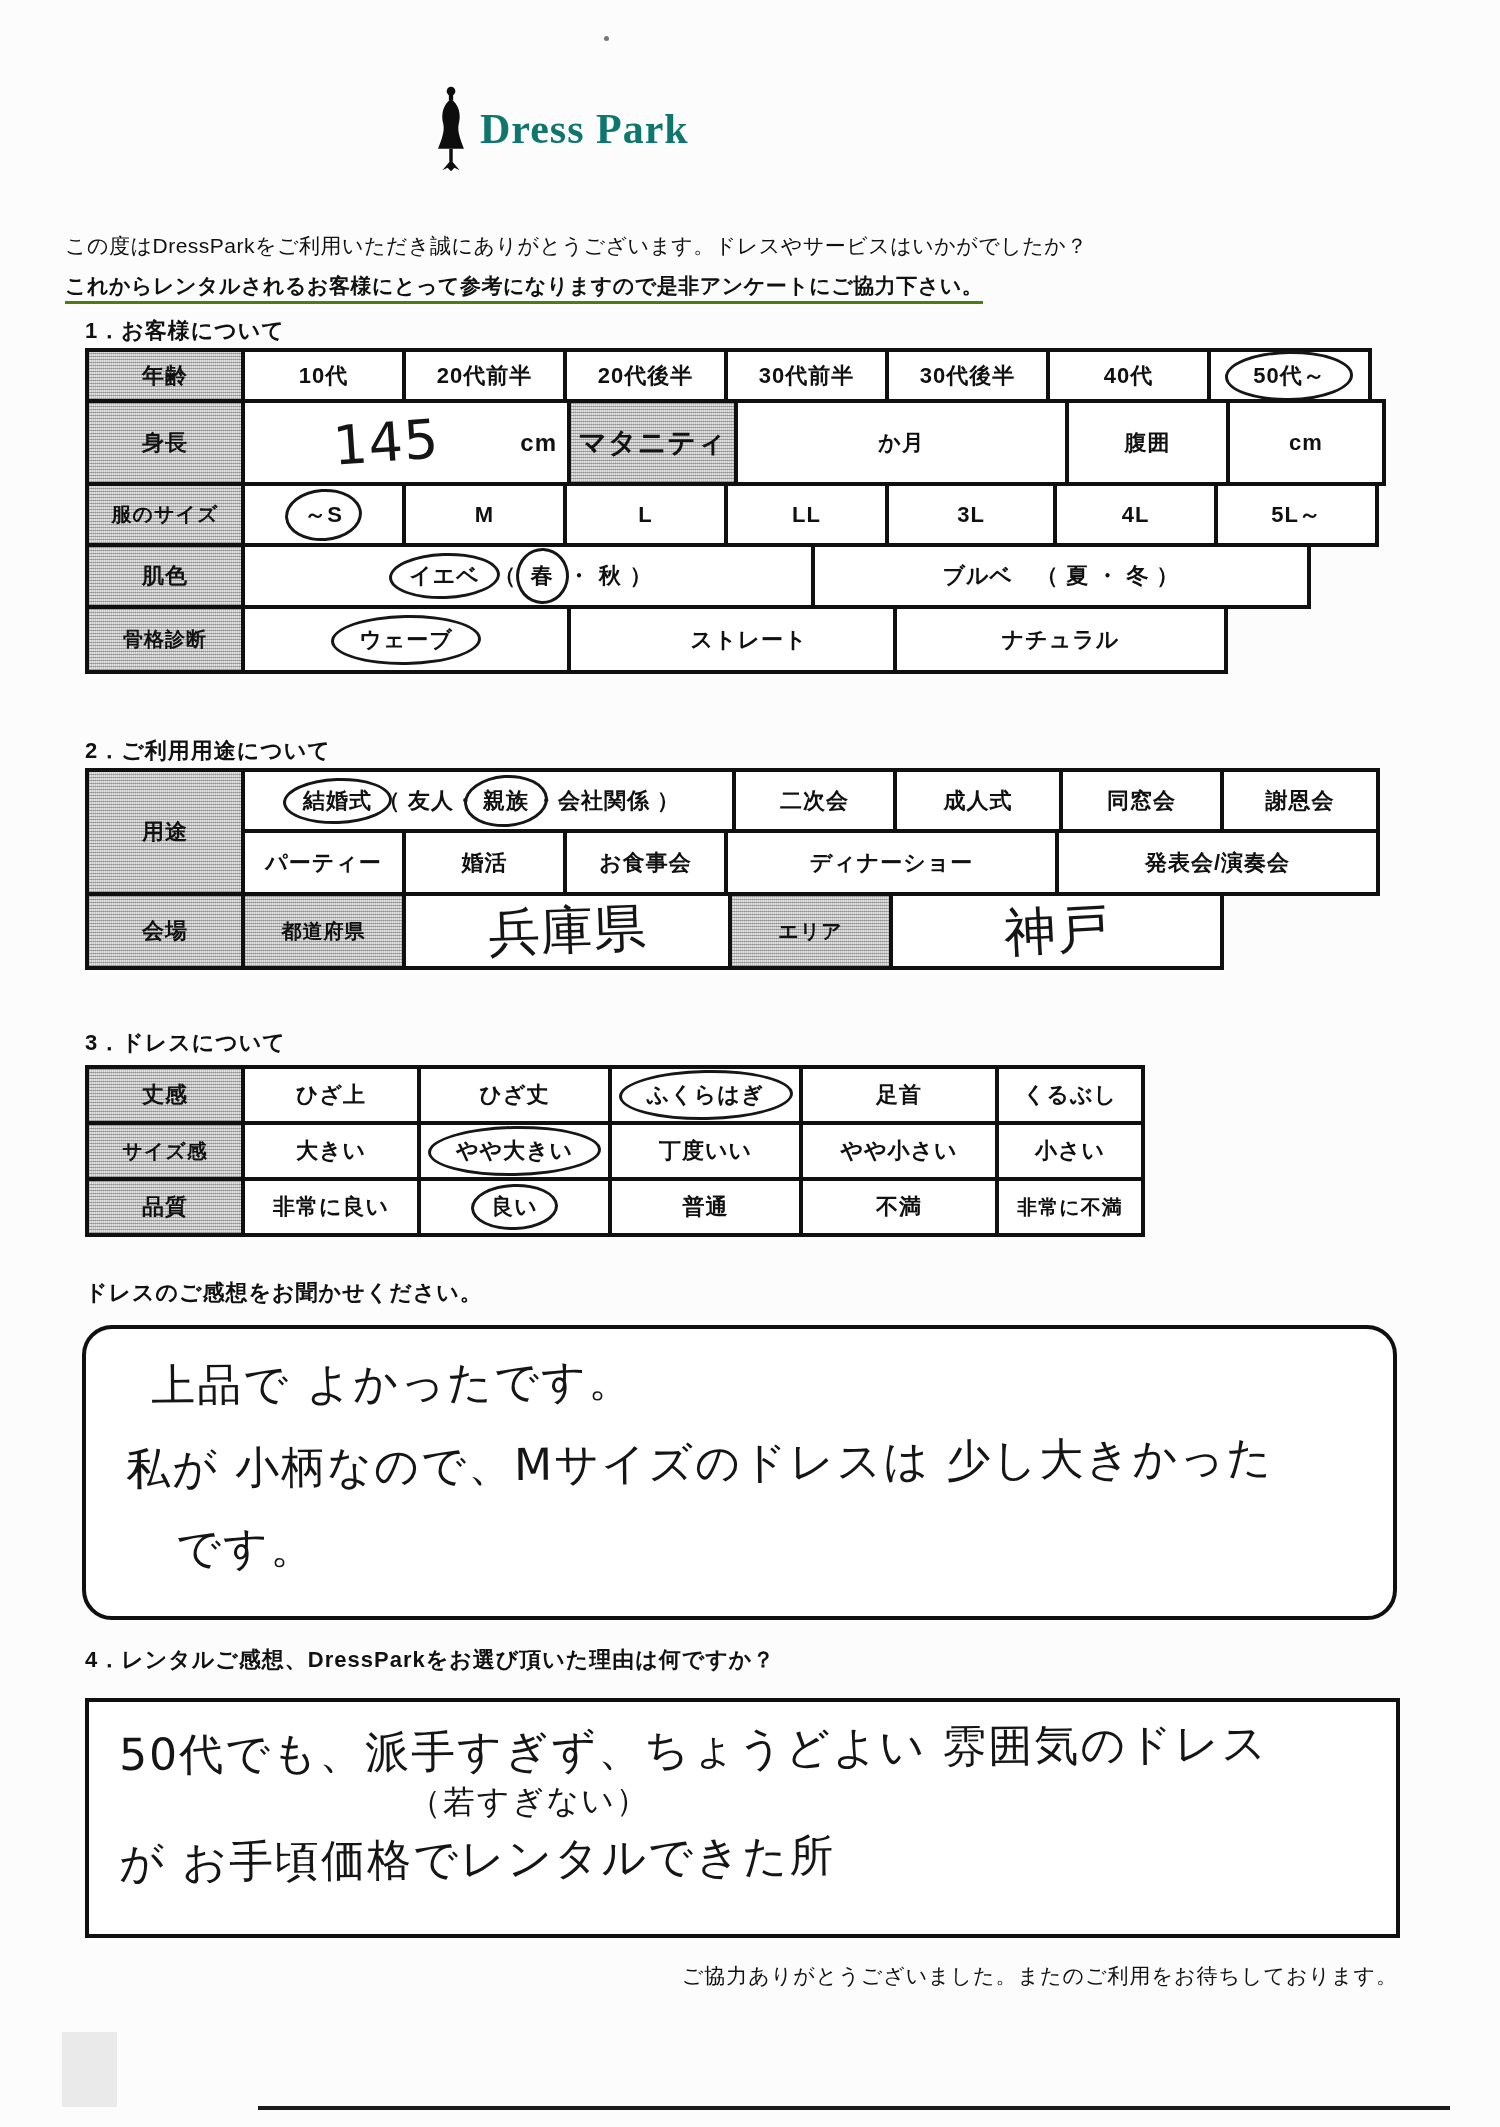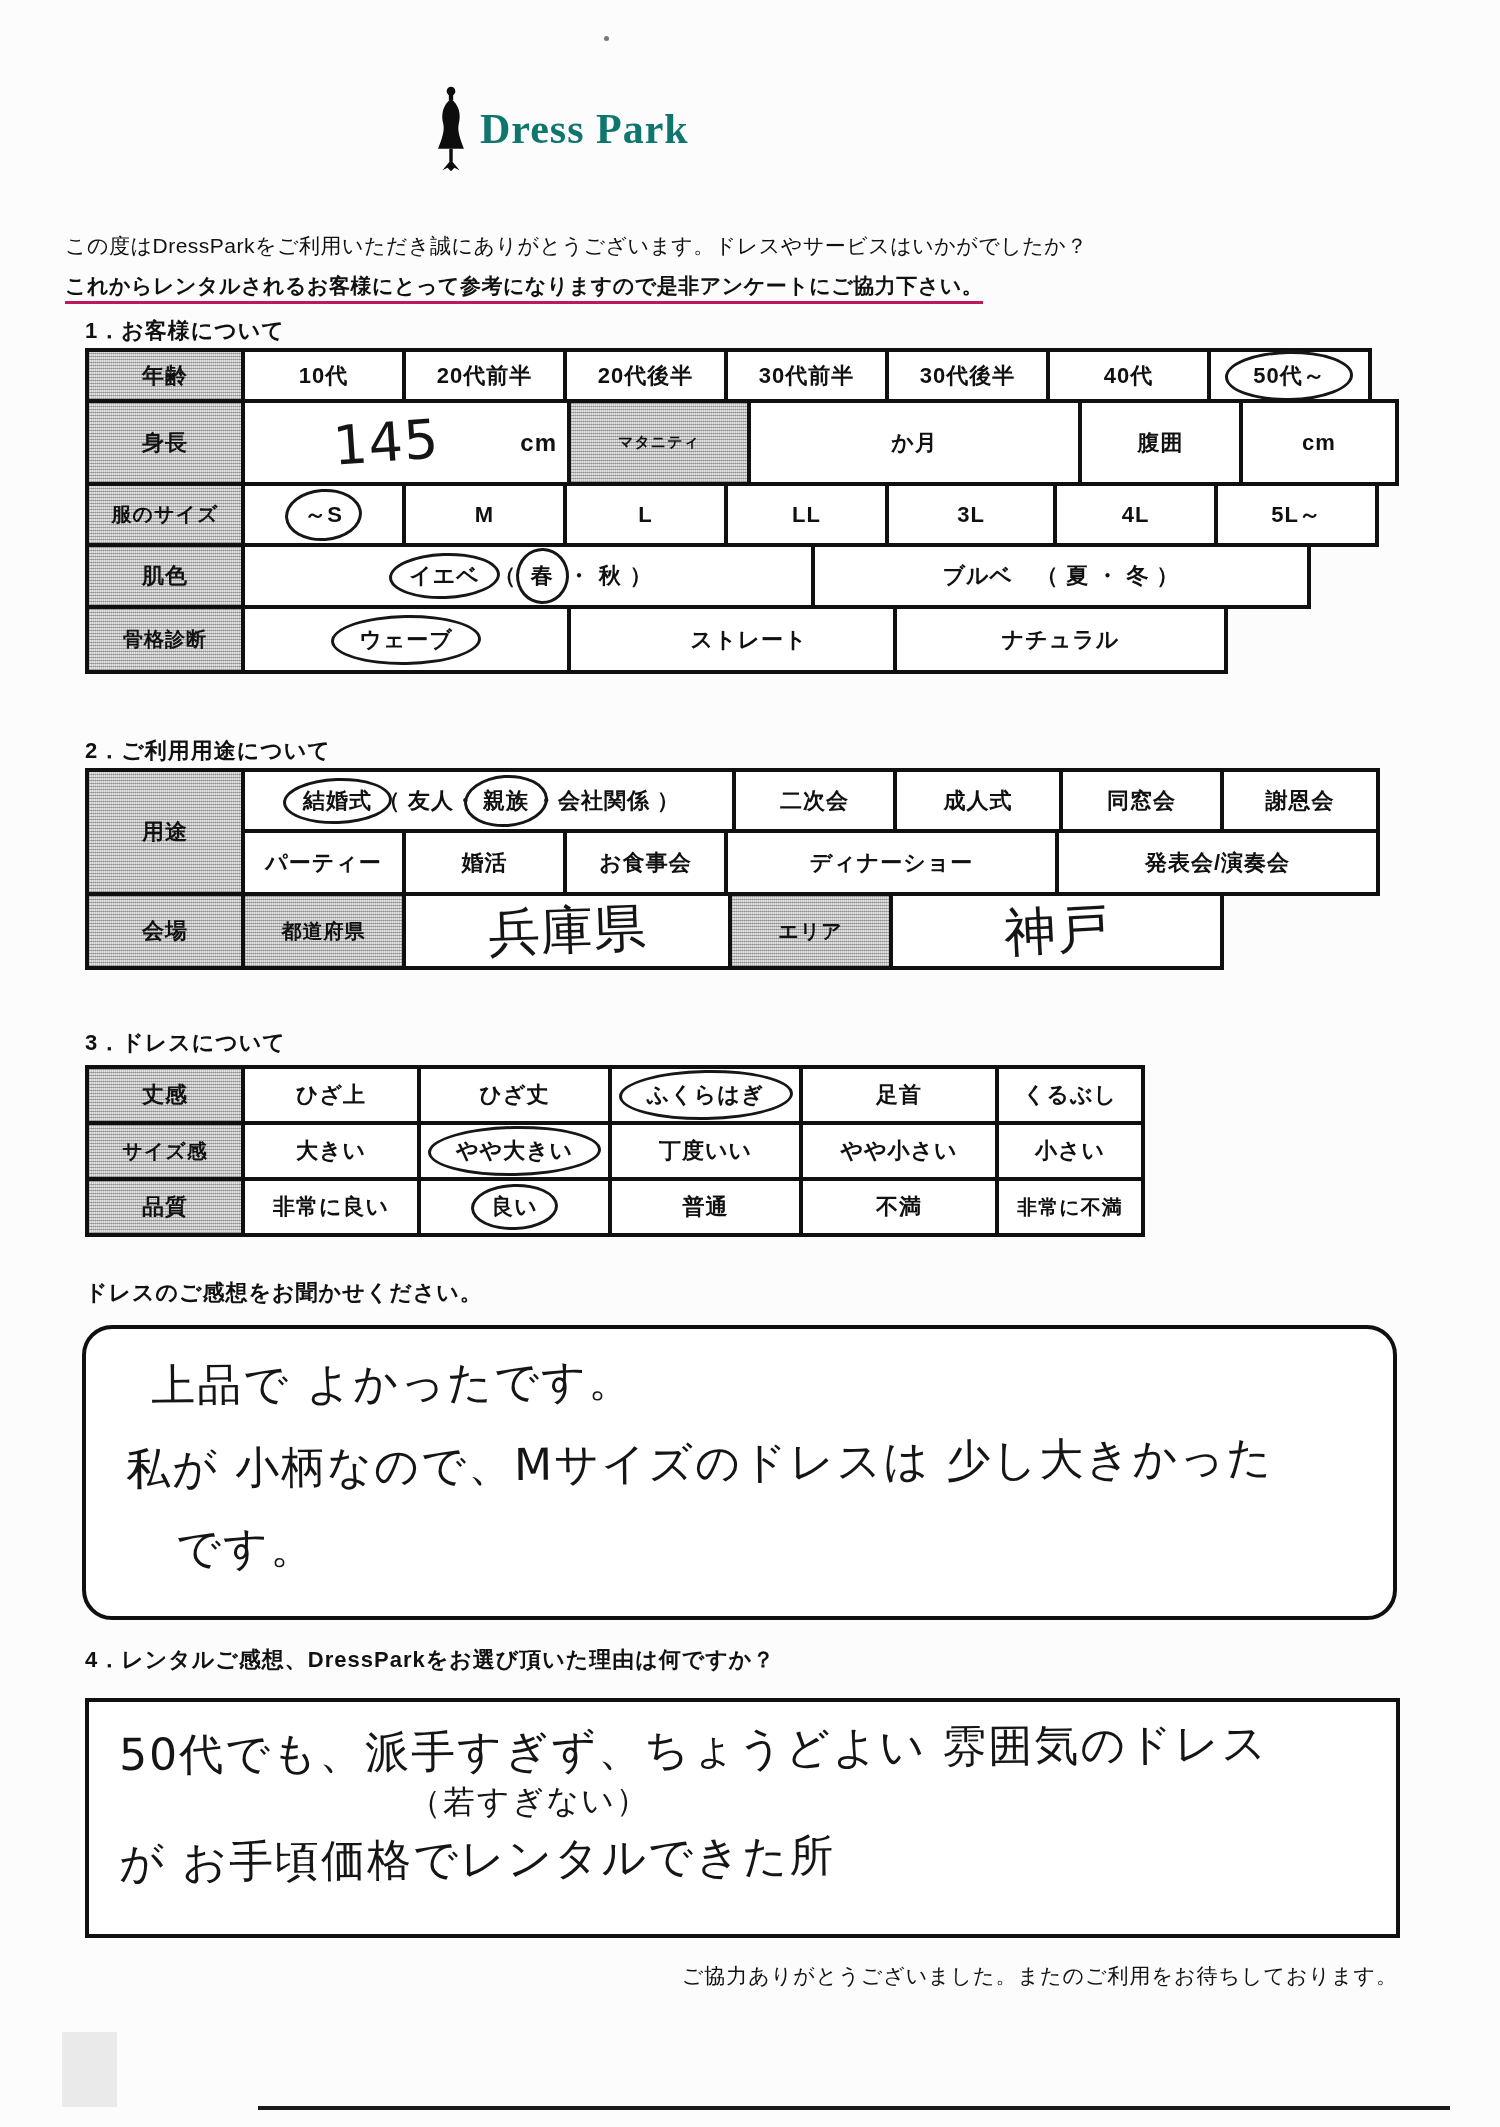--- a/index.html
+++ b/index.html
@@ -1,21 +1,21 @@
 <!DOCTYPE html>
 <html><head>
 <meta charset="utf-8">
 <style>
   html,body{margin:0;padding:0;background:#9a9a9a;}
   .page{position:relative;width:1500px;height:2127px;background:#fcfcfc;
         font-family:"Liberation Sans",sans-serif;color:#111;overflow:hidden;}
   .abs{position:absolute;}
   .h{position:absolute;font-weight:bold;font-size:22px;letter-spacing:1px;white-space:nowrap;}
   .introline{position:absolute;font-size:21px;letter-spacing:.5px;white-space:nowrap;}
-  .u{font-weight:bold;border-bottom:3px solid #be185d;padding-bottom:4px;}
+  .u{font-weight:bold;border-bottom:3px solid #4d7c0f;padding-bottom:4px;}
   .tbl{position:absolute;}
   .row{display:flex;}
   .cell{box-sizing:border-box;border:4px solid #101010;background:#fff;position:relative;
         display:flex;align-items:center;justify-content:center;
         font-weight:bold;font-size:22px;letter-spacing:1px;flex-shrink:0;white-space:nowrap;}
   .cell + .cell{margin-left:-4px;}
   .row + .row{margin-top:-4px;}
   .shade{background-color:#e3e3e3;
     background-image:repeating-linear-gradient(0deg,rgba(25,25,25,.30) 0 1px,rgba(255,255,255,0) 1px 3px),
                      repeating-linear-gradient(90deg,rgba(25,25,25,.14) 0 1px,rgba(255,255,255,0) 1px 2px);}
@@ -78,21 +78,21 @@
         <span class="circ wide"><span>50代～</span></span>
       </div>
     </div>
 
     <div class="row" style="height:87px;">
       <div class="cell shade" style="width:160px;">身長</div>
       <div class="cell" style="width:330px;">
         <span class="hw" style="font-size:54px;transform:rotate(-4deg);margin-right:40px;">145</span>
         <span class="unitlabel">cm</span>
       </div>
-      <div class="cell shade" style="width:184px;font-size:15px;">マタニティ</div>
+      <div class="cell shade" style="width:171px;font-size:28px;">マタニティ</div>
       <div class="cell" style="width:335px;">か月</div>
       <div class="cell" style="width:165px;">腹囲</div>
       <div class="cell" style="width:160px;">cm</div>
     </div>
 
     <div class="row" style="height:65px;">
       <div class="cell shade" style="width:160px;font-size:20px;">服のサイズ</div>
       <div class="cell" style="width:165px;">
         <span class="circ small"><span>～S</span></span>
       </div>

